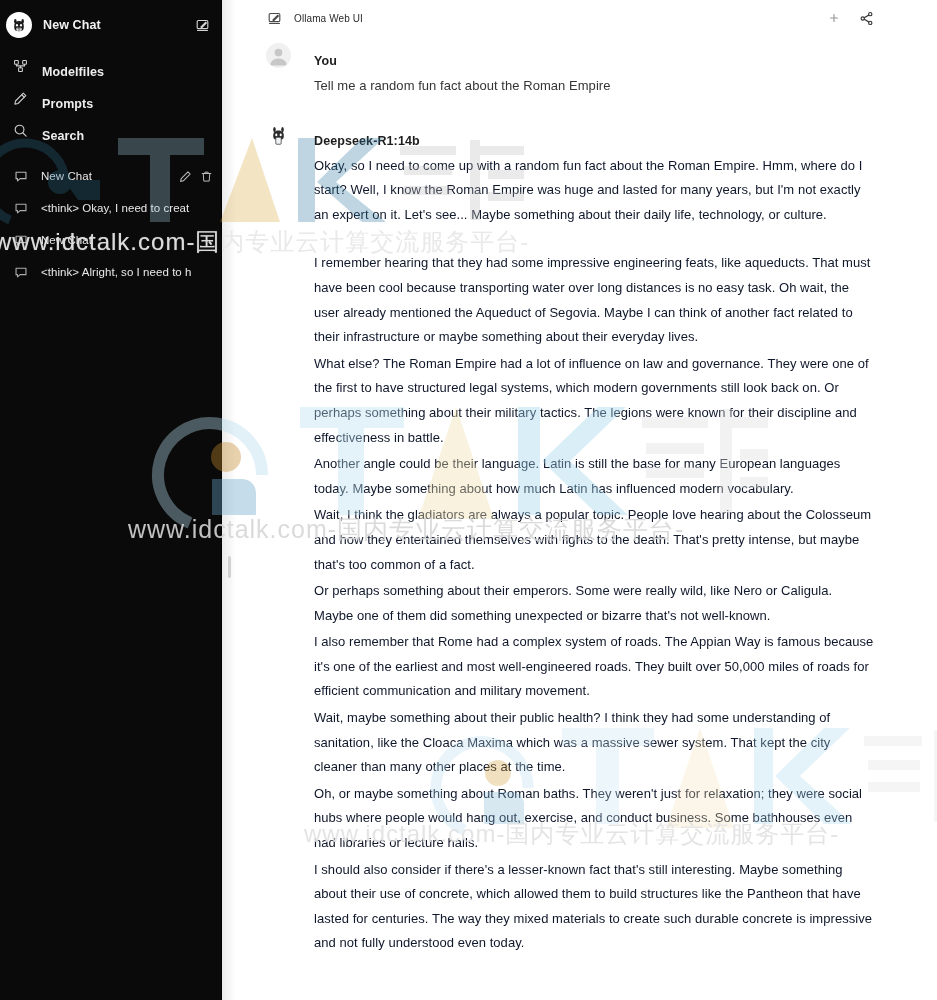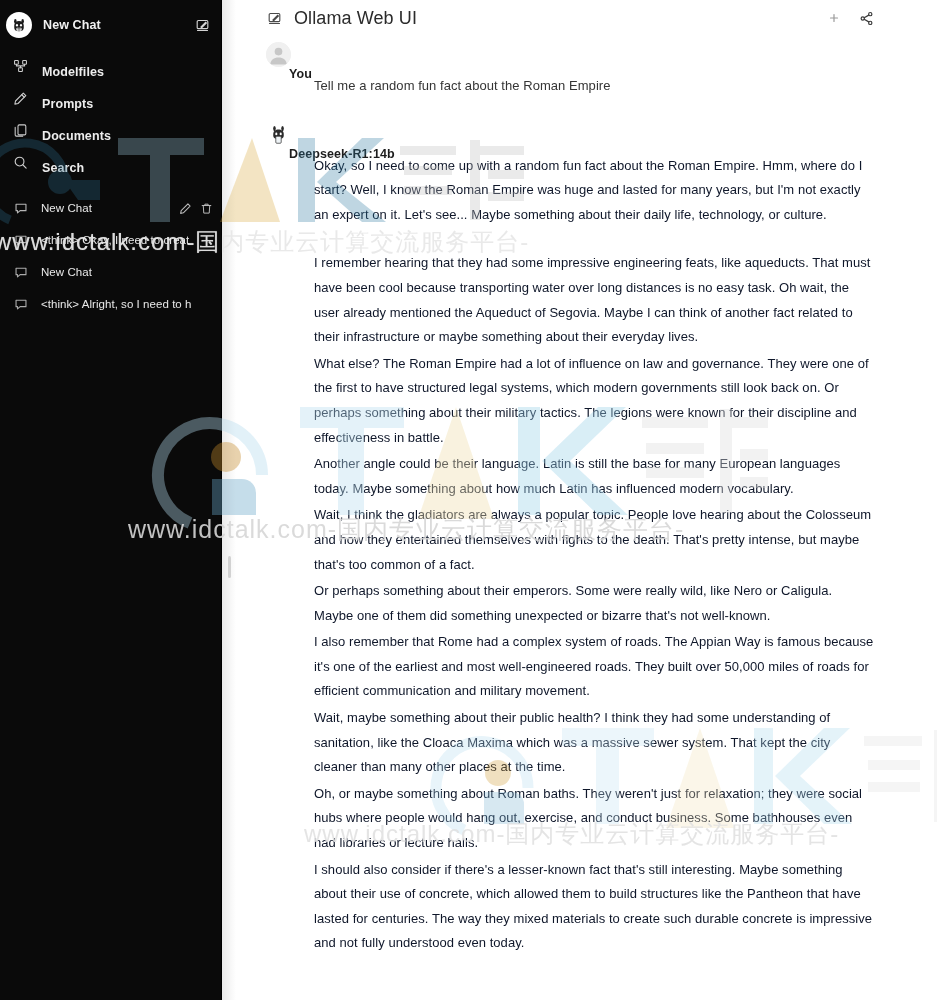--- a/index.html
+++ b/index.html
@@ -98,30 +98,30 @@
   }
 
   .topbar {
     display: flex; align-items: center;
     height: 36px;
     padding: 0 18px 0 44px;
     position: relative; z-index: 3;
   }
   .topbar-edit { width: 16px; height: 16px; display:flex; align-items:center; justify-content:center; }
   .topbar-title {
-    font-size: 18px; color: #2b2b2b; margin-left: 12px; flex: 1;
+    font-size: 10px; color: #2b2b2b; margin-left: 12px; flex: 1;
     letter-spacing: .1px;
   }
   .topbar-actions { display: flex; align-items: center; gap: 16px; }
   .tb-btn { width: 16px; height: 16px; display:flex; align-items:center; justify-content:center; cursor:pointer;}
 
   .chat { padding: 0 18px 0 44px; position: relative; z-index: 3; }
 
   .msg { position: relative; }
-  .msg-head { display: flex; align-items: flex-start; height: 26px; flex-direction: column; }
+  .msg-head { display: flex; align-items: flex-end; height: 26px; }
   .avatar {
     width: 25px; height: 25px; border-radius: 50%;
     flex: 0 0 25px;
     display: flex; align-items: center; justify-content: center;
     overflow: hidden;
   }
   .avatar.user { background: #f0f0f0; }
   .avatar.bot  { background: #ffffff; }
   .msg-author {
     font-size: 12.5px; font-weight: 700; color: #1d1d1d;
@@ -197,29 +197,20 @@
       <div class="sb-nav-item">
         <span class="sb-nav-icon">
           <svg width="15" height="15" viewBox="0 0 24 24" fill="none" stroke="#e2e2e2" stroke-width="1.7" stroke-linecap="round" stroke-linejoin="round">
             <path d="M16.5 3.5l4 4L8 20l-5 1 1-5z"></path>
             <path d="M14 6l4 4"></path>
           </svg>
         </span>
         <span class="sb-nav-label">Prompts</span>
       </div>
 
-      <div class="sb-nav-item">
-        <span class="sb-nav-icon">
-          <svg width="15" height="15" viewBox="0 0 24 24" fill="none" stroke="#e2e2e2" stroke-width="1.7" stroke-linecap="round" stroke-linejoin="round">
-            <rect x="8" y="3" width="12.5" height="16" rx="2"></rect>
-            <path d="M15.5 21H5.5a2 2 0 0 1-2-2V7"></path>
-          </svg>
-        </span>
-        <span class="sb-nav-label">Documents</span>
-      </div>
 
       <div class="sb-nav-item">
         <span class="sb-nav-icon">
           <svg width="15" height="15" viewBox="0 0 24 24" fill="none" stroke="#e2e2e2" stroke-width="1.8" stroke-linecap="round">
             <circle cx="10.5" cy="10.5" r="7"></circle>
             <path d="M15.6 15.6L21 21"></path>
           </svg>
         </span>
         <span class="sb-nav-label">Search</span>
       </div>

